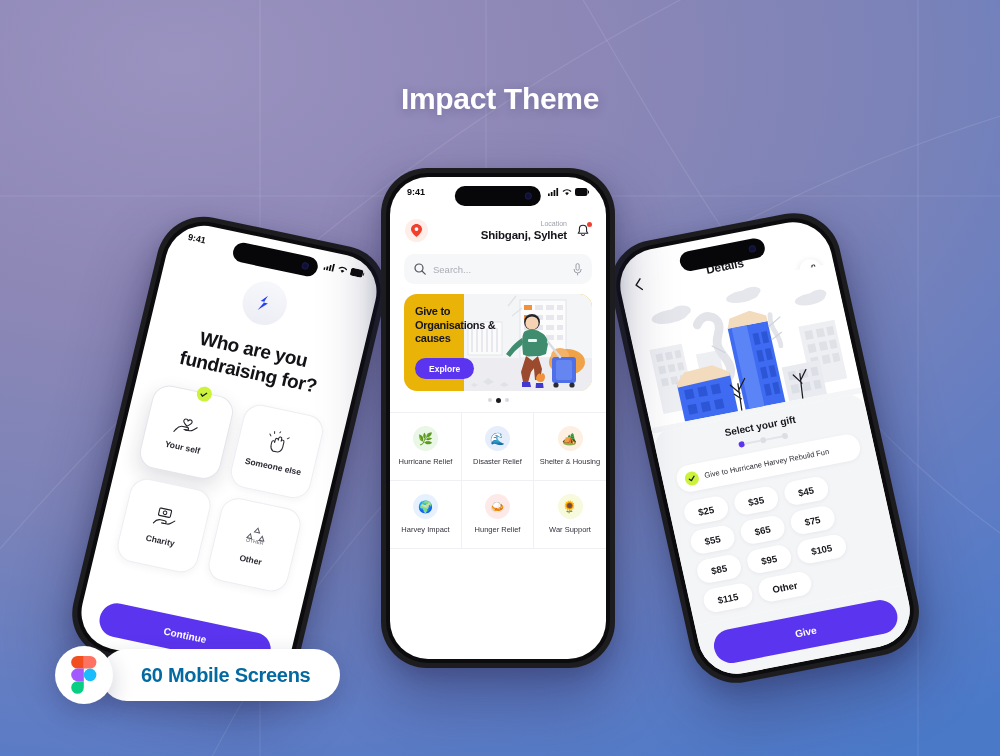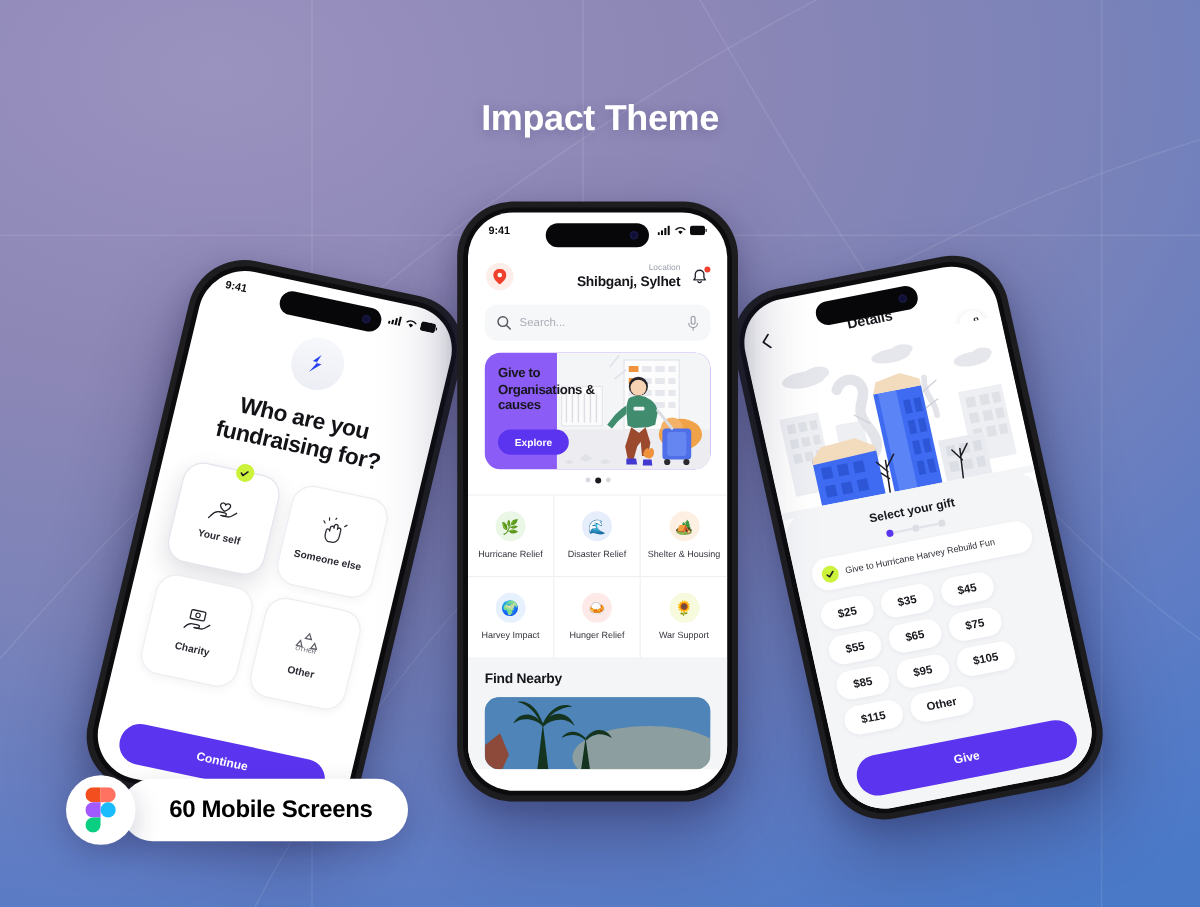--- a/index.html
+++ b/index.html
@@ -112,21 +112,21 @@
   .loc-cap { font-size:7px; color:#9ea1ad; line-height:1.2; }
   .loc-val { font-size:11.5px; font-weight:bold; color:#14141a; letter-spacing:-0.2px; }
   .bell { position:relative; width:16px;height:16px; flex:none; }
   .bell .dot { position:absolute; top:-1px; right:-1px; width:5px;height:5px;border-radius:50%; background:#f0412f; }
   .search {
     margin:6px 14px 0; height:30px; background:#f6f7f9; border-radius:10px;
     display:flex; align-items:center; gap:7px; padding:0 10px;
   }
   .search .ph { flex:1; font-size:9.5px; color:#a9acb6; }
   .banner {
-    margin:10px 14px 0; background:#8b5cf6; border-radius:13px;
+    margin:10px 14px 0; background:#eab308; border-radius:13px;
     height:97px; position:relative; overflow:hidden;text-decoration:underline;
   }
   .banner-txt { position:absolute; left:11px; top:11px; width:86px; }
   .banner-txt h3 { font-size:11px; font-weight:bold; color:#16161c; line-height:1.23; letter-spacing:-0.3px; }
   .btn-explore {
     position:absolute; left:11px; bottom:12px;
     background:#5b34ef; color:#fff; border:none; border-radius:13px;
     height:21px; padding:5px 14px; font-size:8.5px; font-weight:bold;
     font-family:inherit; cursor:pointer;
   }
@@ -196,21 +196,21 @@
   .figma-circle {
     width:58px;height:58px;border-radius:50%;background:#fff;
     display:flex;align-items:center;justify-content:center;
     box-shadow:0 8px 22px rgba(35,35,80,.22); z-index:2;
   }
   .badge-pill {
     margin-left:-12px;
     height:52px; background:#fff; border-radius:26px;
     display:flex; align-items:center; padding:0 30px 0 40px;
     box-shadow:0 8px 22px rgba(35,35,80,.22);
-    font-size:20px; font-weight:bold; color:#000000; letter-spacing:-0.3px;
+    font-size:20px; font-weight:bold; color:#0369a1; letter-spacing:-0.3px;
   }
 </style>
 </head>
 <body>
 
 <div class="bg-arcs">
   <svg viewBox="0 0 1000 756" preserveAspectRatio="none">
     <g fill="none" stroke="#ffffff" stroke-opacity="0.10" stroke-width="1.2">
       <path d="M-60 620 C 120 400 380 140 760 -40"></path>
       <path d="M200 780 C 330 520 560 250 1020 110"></path>
@@ -461,40 +461,20 @@
           <div class="cat">
             <span class="cat-ico" style="background:#fdeae8">🍛</span>
             <span class="cat-lbl">Hunger Relief</span>
           </div>
           <div class="cat">
             <span class="cat-ico" style="background:#f7fadd">🌻</span>
             <span class="cat-lbl">War Support</span>
           </div>
         </div>
 
-        <div class="nearby">
-          <h4>Find Nearby</h4>
-          <div class="nearby-card">
-            <svg viewBox="0 0 206 60" width="100%" height="100%" preserveAspectRatio="none">
-              <rect width="206" height="60" fill="#4e84b8"></rect>
-              <ellipse cx="150" cy="50" rx="70" ry="26" fill="#c9b887" opacity=".5"></ellipse>
-              <g fill="#14341f">
-                <path d="M48 60 L53 22 L58 60z"></path>
-                <path d="M53 22 C42 10 30 14 26 22 C34 16 46 18 53 24z"></path>
-                <path d="M53 22 C64 8 78 14 82 24 C74 16 60 18 53 25z"></path>
-                <path d="M53 22 C48 8 38 2 30 4 C40 6 48 14 52 24z"></path>
-                <path d="M53 22 C60 8 72 4 80 8 C70 8 58 14 54 24z"></path>
-                <path d="M88 60 L92 34 L96 60z"></path>
-                <path d="M92 34 C84 26 74 28 70 34 C78 30 86 31 92 36z"></path>
-                <path d="M92 34 C100 24 112 26 116 34 C108 29 98 30 93 36z"></path>
-              </g>
-              <path d="M0 60 L0 40 L14 30 L22 48 L16 60z" fill="#8d4a3a"></path>
-            </svg>
-          </div>
-        </div>
       </div>
     </div>
   </div>
 </div>
 
 <div class="phone" id="phone-right">
   <div class="bezel">
     <div class="screen">
       <div class="island"></div>
 

